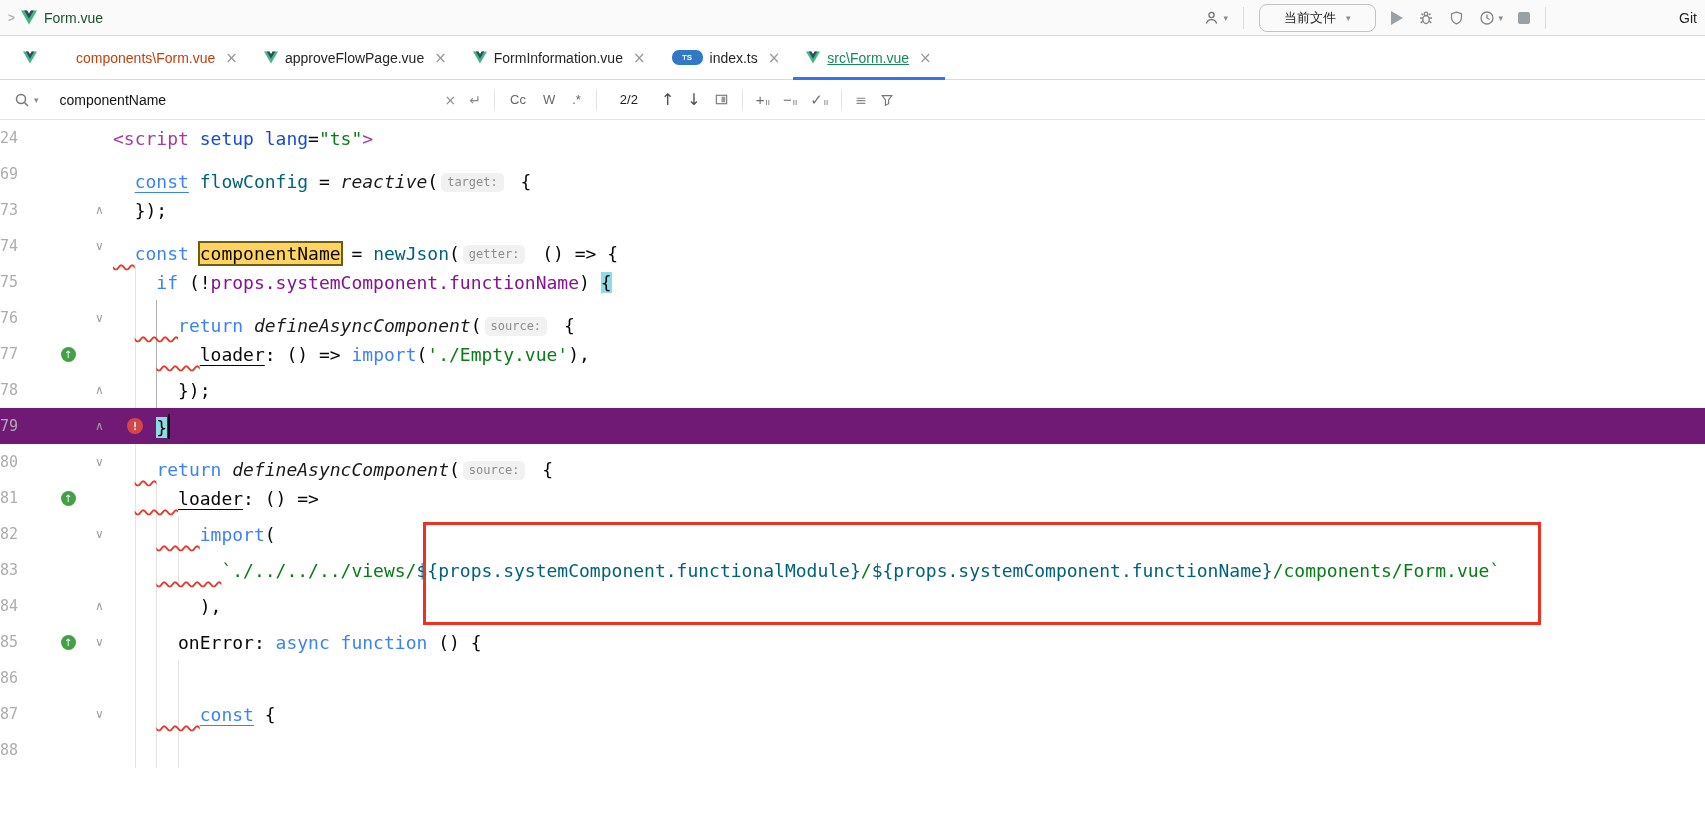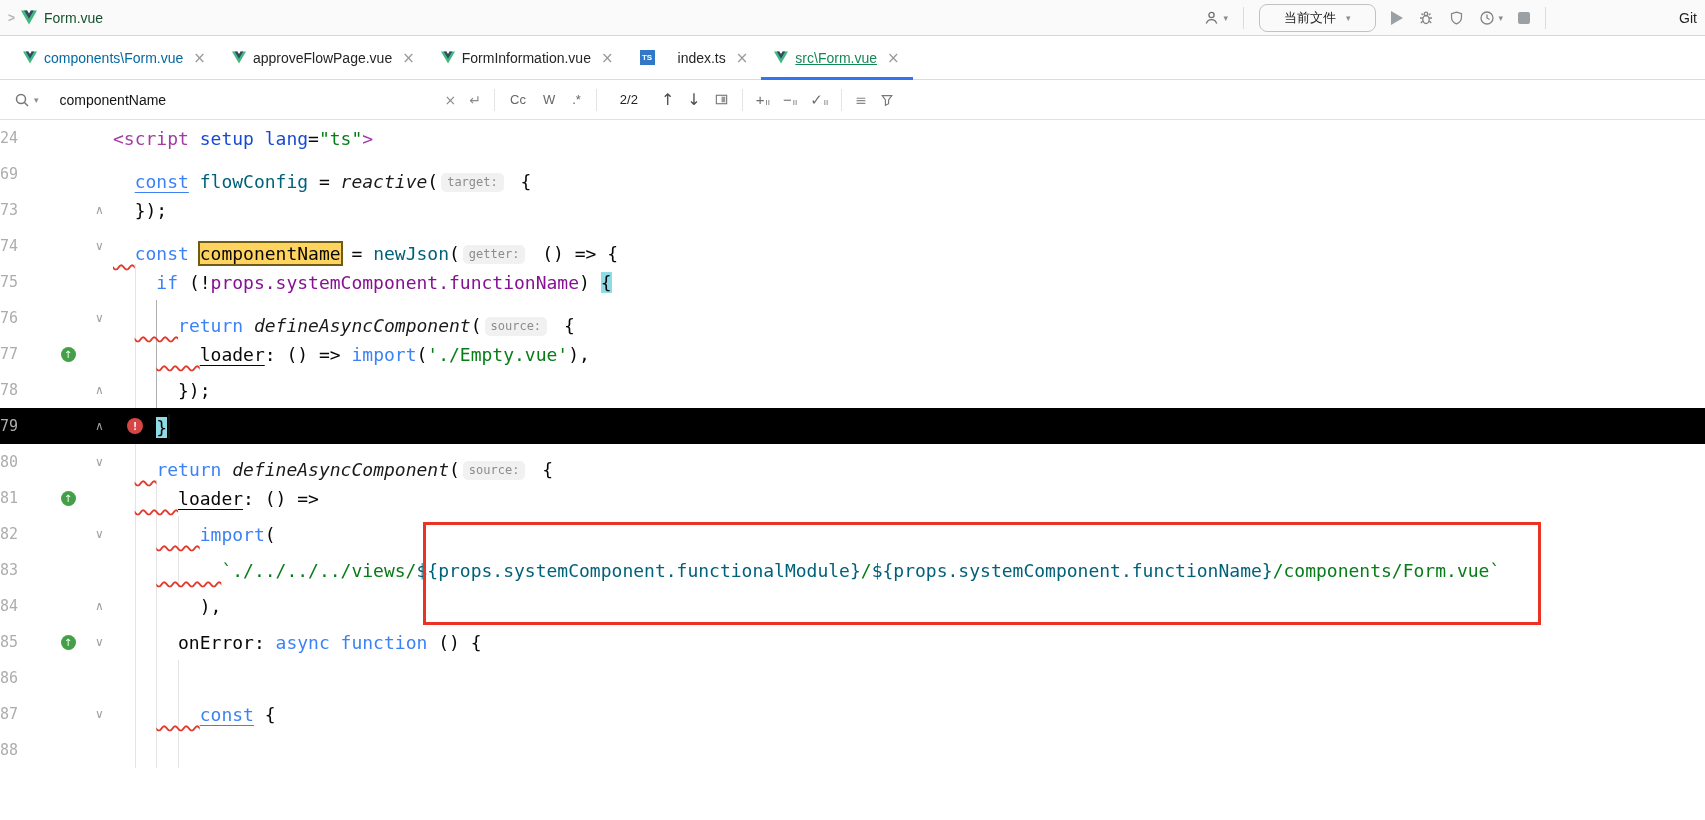--- a/index.html
+++ b/index.html
@@ -22,22 +22,22 @@
   .stop{width:12px;height:12px;background:#9BA0A5;border-radius:2px}
   .tb-git{font-size:14px;color:#1f1f1f;margin-left:118px;white-space:nowrap}
 
   
   .tabbar{height:44px;flex:0 0 44px;display:flex;align-items:stretch;background:#fff;
     border-bottom:1px solid #DBDBDB;padding-left:10px;box-sizing:border-box}
   .tab{display:flex;align-items:center;gap:7px;padding:0 13px;font-size:14px;position:relative;cursor:default;white-space:nowrap}
   .tab.active::after{content:"";position:absolute;left:0;right:0;bottom:-1px;height:3px;background:#3574F0}
   .tab-ic{display:inline-flex;align-items:center}
   .tab-close{color:#9A9A9A;font-size:15px;margin-left:3px;font-family:"DejaVu Sans",sans-serif}
-  .ts-badge{width:15px;height:15px;background:#3178C6;color:#fff;font-size:8px;font-weight:bold;
-    display:inline-flex;align-items:center;justify-content:center;border-radius:0}
+  .ts-badge{width:31px;height:15px;background:#3178C6;color:#fff;font-size:8px;font-weight:bold;
+    display:inline-flex;align-items:center;justify-content:center;border-radius:7px}
 
   
   .findbar{height:40px;flex:0 0 40px;display:flex;align-items:center;background:#fff;
     border-bottom:1px solid #E2E2E2;padding:0 14px;gap:13px;box-sizing:border-box}
   .fb-search{display:inline-flex;align-items:center;gap:2px}
   .fb-query{font-size:14px;color:#141414;width:372px;margin-left:8px;white-space:nowrap;overflow:hidden}
   .fb-ico{color:#8a8a8a;font-size:14px;font-family:"DejaVu Sans",sans-serif;display:inline-flex;align-items:center}
   .arrows{font-size:16px;color:#4d4d4d}
   .tgl{color:#666;font-size:13px;margin:8px 2px}
   .fb-count{font-size:13px;color:#222;margin:0 10px}
@@ -46,21 +46,21 @@
   .combo small{font-size:8px;margin-left:1px;letter-spacing:0}
 
   
   .editor{position:relative;flex:1;background:#fff;overflow:hidden;
     font-family:"DejaVu Sans Mono","Liberation Mono",monospace}
   #guides{position:absolute;inset:0;z-index:0}
   .guide{position:absolute;width:1px;background:#E4E4E4}
   .guide.active{background:#AFAFAF}
   #rows{position:relative;z-index:1}
   .row{display:flex;align-items:center;height:36px;position:relative}
-  .row.current{background:#000000}
+  .row.current{background:#701a75}
   .gut{flex:0 0 113px;display:flex;align-items:center;height:100%}
   .g-num{flex:0 0 50px;text-align:left;font-size:15px;color:#ADADAD}
   .g-ico{flex:0 0 36px;display:flex;justify-content:center;align-items:center}
   .g-fold{flex:0 0 27px;text-align:center;font-size:12px;color:#9E9E9E;font-family:"DejaVu Sans",sans-serif}
   .g-green{width:15px;height:15px;border-radius:50%;background:#43A047;color:#fff;font-size:10px;
     line-height:15px;text-align:center;font-family:"DejaVu Sans",sans-serif}
   .code{white-space:pre;font-size:18px;color:#080808}
   .kw{color:#3b82f6}
   .str{color:#067D17}
   .prop{color:#871094}
@@ -142,21 +142,21 @@
   </header>
 
   <nav class="tabbar" id="tabbar">
       <div class="tab">
         <span class="tab-ic">
           <svg width="14" height="13" viewBox="0 0 256 221">
             <path fill="#41B883" d="M204.8 0H256L128 220.8 0 0h97.92L128 51.2 157.44 0Z"></path>
             <path fill="#35495E" d="M50.56 0 128 132.48 204.8 0h-47.36L128 51.2 97.92 0Z"></path>
           </svg>
         </span>
-        <span class="tab-label" style="color: #0369a1;">components\Form.vue</span>
+        <span class="tab-label" style="color: #c2410c; margin-left: 32px;">components\Form.vue</span>
         <span class="tab-close">×</span>
       </div>
       <div class="tab">
         <span class="tab-ic">
           <svg width="14" height="13" viewBox="0 0 256 221">
             <path fill="#41B883" d="M204.8 0H256L128 220.8 0 0h97.92L128 51.2 157.44 0Z"></path>
             <path fill="#35495E" d="M50.56 0 128 132.48 204.8 0h-47.36L128 51.2 97.92 0Z"></path>
           </svg>
         </span>
         <span class="tab-label" style="color: rgb(38, 38, 38);">approveFlowPage.vue</span>
@@ -167,21 +167,21 @@
           <svg width="14" height="13" viewBox="0 0 256 221">
             <path fill="#41B883" d="M204.8 0H256L128 220.8 0 0h97.92L128 51.2 157.44 0Z"></path>
             <path fill="#35495E" d="M50.56 0 128 132.48 204.8 0h-47.36L128 51.2 97.92 0Z"></path>
           </svg>
         </span>
         <span class="tab-label" style="color: rgb(38, 38, 38);">FormInformation.vue</span>
         <span class="tab-close">×</span>
       </div>
       <div class="tab">
         <span class="tab-ic ts-badge">TS</span>
-        <span class="tab-label" style="color: rgb(38, 38, 38); margin-left: 16px;">index.ts</span>
+        <span class="tab-label" style="color: rgb(38, 38, 38);">index.ts</span>
         <span class="tab-close">×</span>
       </div>
       <div class="tab active">
         <span class="tab-ic">
           <svg width="14" height="13" viewBox="0 0 256 221">
             <path fill="#41B883" d="M204.8 0H256L128 220.8 0 0h97.92L128 51.2 157.44 0Z"></path>
             <path fill="#35495E" d="M50.56 0 128 132.48 204.8 0h-47.36L128 51.2 97.92 0Z"></path>
           </svg>
         </span>
         <span class="tab-label" style="color: rgb(22, 136, 88); text-decoration: underline;">src\Form.vue</span>

